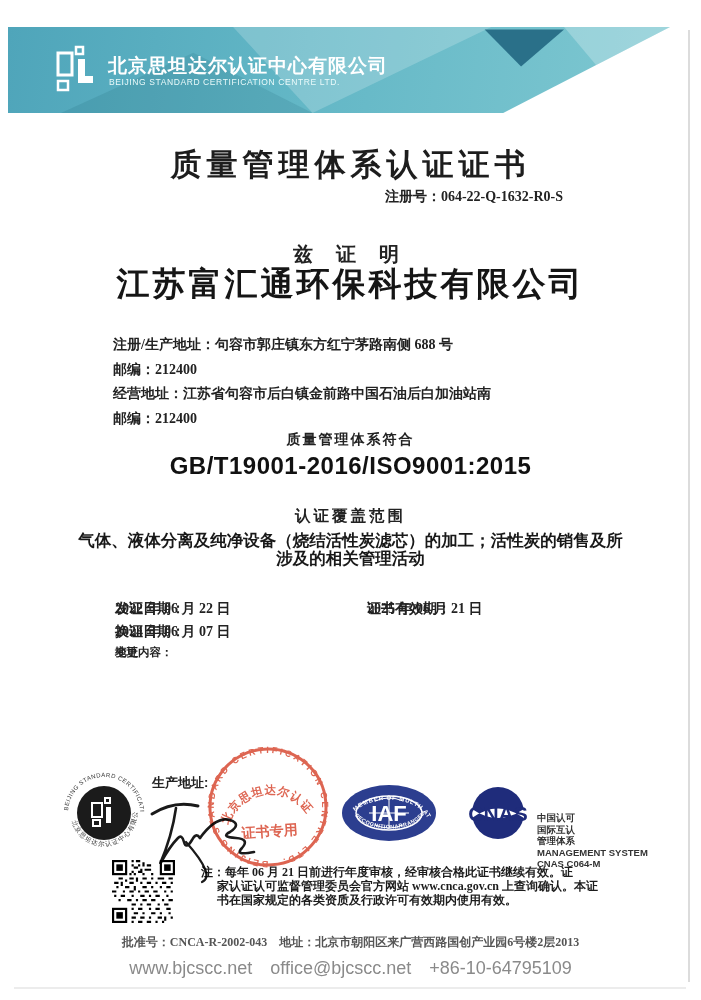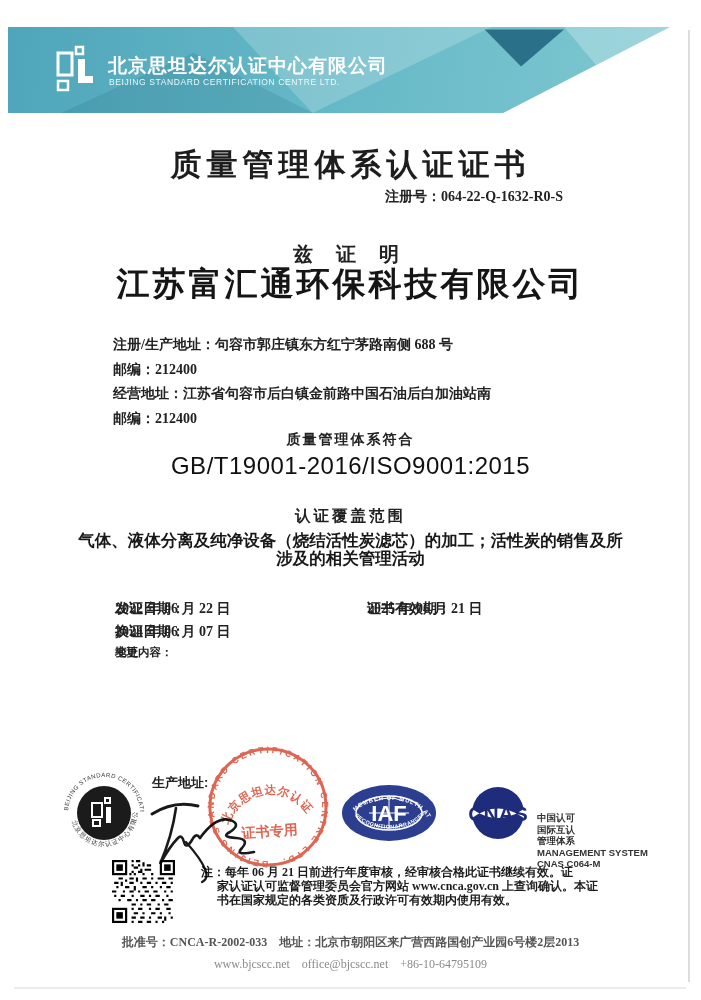--- a/index.html
+++ b/index.html
@@ -26,21 +26,21 @@
           font-size:8.5px;letter-spacing:0.6px;}
   
   #title{top:144px;font-size:31px;font-weight:bold;letter-spacing:5px;color:#1d1d1d;}
   #regline{top:188px;right:138px;font-size:14px;font-weight:bold;}
   #certify{top:241px;font-size:20px;font-weight:bold;letter-spacing:9px;}
   #company{top:262px;font-size:33px;font-weight:bold;letter-spacing:3px;color:#151515;}
   #creditline{top:312px;right:165px;font-size:14.5px;font-weight:bold;}
   #addr{left:113px;top:333px;font-size:14px;font-weight:600;}
   #addr .row{height:24.5px;line-height:24.5px;white-space:nowrap;}
   #conform{top:431px;font-size:14px;font-weight:bold;letter-spacing:2px;}
-  #standard{top:452px;font-size:24px;font-weight:normal;
+  #standard{top:452px;font-size:24px;font-weight:bold;
             font-family:"Liberation Sans","DejaVu Sans",sans-serif;letter-spacing:0.5px;color:#111;text-align:center;}
   #scope-h{top:506px;font-size:15.5px;font-weight:bold;letter-spacing:3px;}
   #scope-t{top:532px;left:78px;width:545px;text-align:center;font-size:16.5px;
            font-weight:bold;line-height:18px;color:#181818;}
   #dates{left:0;top:600px;width:701px;font-size:14px;font-weight:600;}
   #d-issue{left:115px;top:0px;}
   #d-valid{left:367px;top:0px;}
   #d-renew{left:115px;top:23px;}
   #d-change{left:115px;top:45px;font-size:11.5px;font-weight:bold;}
   #dates span{position:absolute;white-space:nowrap;}
@@ -51,21 +51,21 @@
   #redseal{left:205px;top:744px;z-index:2;mix-blend-mode:multiply;transform:rotate(-4deg);}
   #iaf{left:341px;top:783px;}
   #cnas-logo{left:452px;top:785px;}
   #cnas-txt{left:537px;top:812px;font-family:"Liberation Sans","DejaVu Sans",sans-serif;
             font-size:9.5px;line-height:11.5px;color:#333;font-weight:bold;}
   #qr{left:112px;top:860px;}
   #note{left:201px;top:865px;width:392px;font-size:12px;font-weight:bold;line-height:14.2px;color:#1c1c1c;}
   #note .nl{white-space:nowrap;}
   #note .ind{padding-left:16px;}
   #approval{top:934px;font-size:12px;font-weight:bold;color:#555;}
-  #contact{top:956px;font-size:12px;color:#8a8a8a;font-family:Liberation Serif, serif;}
+  #contact{top:956px;font-size:18px;color:#8a8a8a;font-family:Liberation Sans, sans-serif;}
   svg text{font-family:"Liberation Sans","DejaVu Sans",sans-serif;}
 </style>
 </head>
 <body>
 
 <div id="page">
 
   <div id="edge-r" class="abs"></div>
   <div id="edge-b" class="abs"></div>
 
@@ -230,16 +230,16 @@
       <path d="M9,0h1v1h-1z M11,0h2v1h-2z M14,1h1v2h-1z M9,2h1v1h-1z M12,2h1v1h-1z M16,2h2v1h-2z M10,3h2v1h-2z M13,4h1v1h-1z M15,4h3v1h-3z M9,5h1v1h-1z M12,5h2v1h-2z M8,6h1v1h-1z M10,6h1v1h-1z M14,6h1v1h-1z M18,6h1v1h-1z M3,8h2v1h-2z M8,8h2v1h-2z M11,8h1v2h-1z M14,8h2v1h-2z M18,8h1v1h-1z M21,8h3v1h-3z M26,8h2v1h-2z M6,9h1v1h-1z M1,10h2v1h-2z M4,10h1v2h-1z M8,10h2v1h-2z M13,10h1v1h-1z M16,10h2v1h-2z M20,10h1v1h-1z M23,10h2v1h-2z M27,10h1v1h-1z M2,12h1v1h-1z M6,12h2v1h-2z M10,12h1v2h-1z M14,12h2v1h-2z M18,12h1v1h-1z M22,12h1v1h-1z M25,12h2v1h-2z M0,14h2v1h-2z M5,14h1v1h-1z M8,14h2v1h-2z M12,14h1v1h-1z M15,14h2v1h-2z M19,14h2v1h-2z M24,14h1v1h-1z M27,14h1v1h-1z M1,16h1v1h-1z M4,16h2v1h-2z M9,16h1v1h-1z M13,16h2v1h-2z M17,16h1v1h-1z M20,16h2v1h-2z M25,16h1v1h-1z M3,18h1v1h-1z M7,18h2v1h-2z M11,18h1v1h-1z M14,18h2v1h-2z M18,18h2v1h-2z M23,18h1v1h-1z M26,18h2v1h-2z M9,20h2v1h-2z M13,20h1v1h-1z M16,20h2v1h-2z M21,20h1v1h-1z M24,20h2v1h-2z M9,22h1v1h-1z M12,22h2v1h-2z M17,22h1v1h-1z M20,22h2v1h-2z M25,22h2v1h-2z M10,24h2v1h-2z M14,24h1v1h-1z M18,24h2v1h-2z M22,24h1v1h-1z M26,24h1v1h-1z M9,26h2v1h-2z M13,26h2v1h-2z M17,26h1v1h-1z M21,26h2v1h-2z M24,26h1v2h-1z M27,26h1v1h-1z M9,28h1v1h-1z M12,28h2v1h-2z M16,28h2v1h-2z M20,28h1v1h-1z M23,28h1v1h-1z"></path>
     </g>
   </svg>
 
   <div id="note" class="abs">
     <div class="nl">注：每年 06 月 21 日前进行年度审核，经审核合格此证书继续有效。证</div>
     <div class="nl ind">家认证认可监督管理委员会官方网站 www.cnca.gov.cn 上查询确认。本证</div>
     <div class="nl ind">书在国家规定的各类资质及行政许可有效期内使用有效。</div>
   </div>
 
-  <div id="approval" class="abs ctr">批准号：CNCA-R-2002-033　地址：北京市朝阳区来广营西路国创产业园6号楼2层2013</div>
+  <div id="approval" class="abs ctr">批准号：CNCA-R-2002-043　地址：北京市朝阳区来广营西路国创产业园6号楼2层2013</div>
   <div id="contact" class="abs ctr">www.bjcscc.net　office@bjcscc.net　+86-10-64795109</div>
 
 </div>
 
 </body></html>

